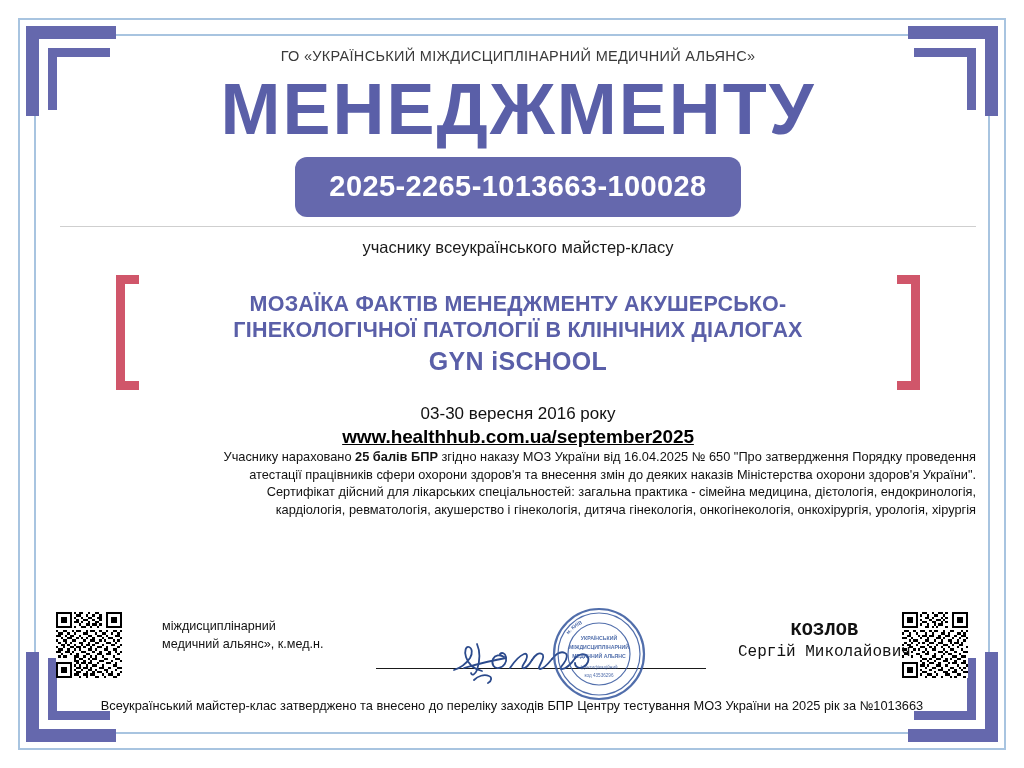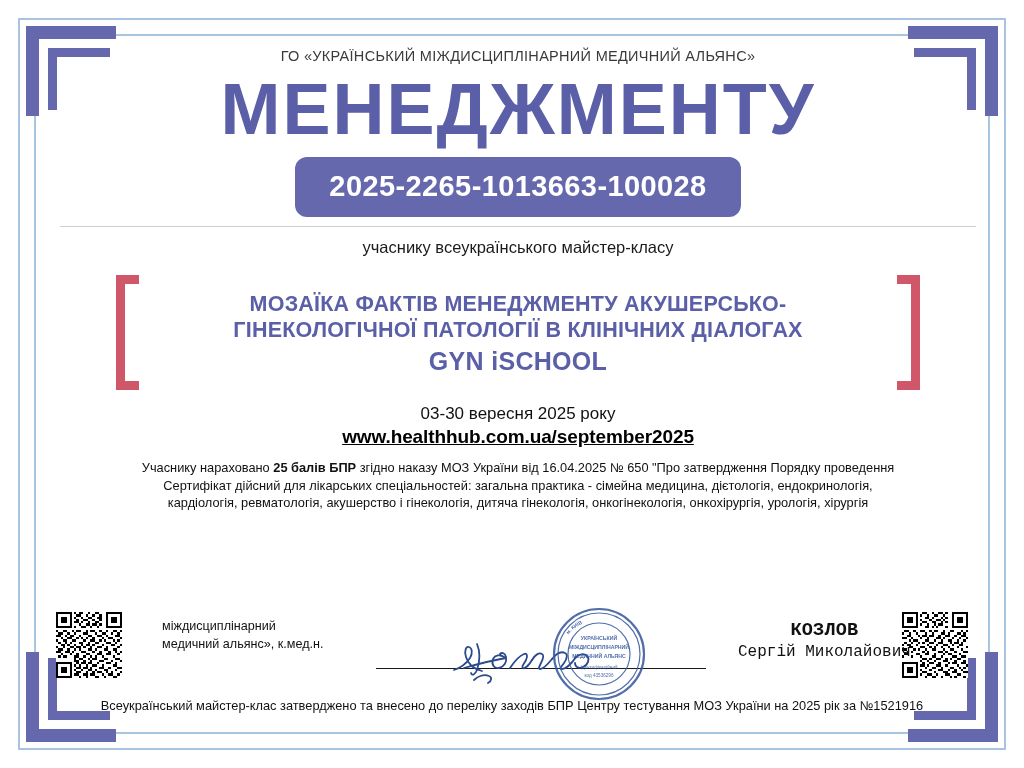--- a/index.html
+++ b/index.html
@@ -194,24 +194,24 @@
     margin-top: 2px;
     font-size: 19px;
     font-weight: 700;
     color: #000000;
     text-decoration: underline;
     letter-spacing: -0.1px;
   }
 
   
   .legal {
-    margin-top: 11px;
     font-size: 12.8px;
     color: #111111;
     line-height: 1.37;
+    text-align: right;
   }
   .legal b { font-weight: 700; }
 
   
   .sign-area {
     position: absolute;
     left: 46px;
     right: 46px;
     top: 604px;
     height: 96px;
@@ -342,28 +342,29 @@
 
     <div class="course-block">
       <div class="course-frame"></div>
       <div class="course-inner">
         <div class="course-title">МОЗАЇКА ФАКТІВ МЕНЕДЖМЕНТУ АКУШЕРСЬКО-</div>
         <div class="course-title">ГІНЕКОЛОГІЧНОЇ ПАТОЛОГІЇ В КЛІНІЧНИХ ДІАЛОГАХ</div>
         <div class="course-brand">GYN iSCHOOL</div>
       </div>
     </div>
 
-    <div class="dates">03-30 вересня 2025 року</div>
+    <div class="dates">03-30 вересня 2016 року</div>
 
     <div class="url">www.healthhub.com.ua/september2025</div>
 
     <div class="legal">
       <div>
         <span>Учаснику нараховано </span><b>25 балів БПР</b><span> згідно наказу МОЗ України від 16.04.2025 № 650 "Про затвердження Порядку проведення</span>
       </div>
+      <div>атестації працівників сфери охорони здоров'я та внесення змін до деяких наказів Міністерства охорони здоров'я України".</div>
       <div>Сертифікат дійсний для лікарських спеціальностей: загальна практика - сімейна медицина, дієтологія, ендокринологія,</div>
       <div>кардіологія, ревматологія, акушерство і гінекологія, дитяча гінекологія, онкогінекологія, онкохірургія, урологія, хірургія</div>
     </div>
 
   </div>
 
   <div class="sign-area">
 
     <svg class="qr left" viewBox="0 0 29 29" shape-rendering="crispEdges">
       <rect width="29" height="29" fill="#ffffff"></rect>
@@ -812,15 +813,15 @@
       </g>
     </svg>
 
     <div class="signer">
       <div class="signer-last">КОЗЛОВ</div>
       <div class="signer-first">Сергій Миколайович</div>
     </div>
 
   </div>
 
-  <div class="footer">Всеукраїнський майстер-клас затверджено та внесено до переліку заходів БПР Центру тестування МОЗ України на 2025 рік за №1521916</div>
+  <div class="footer">Всеукраїнський майстер-клас затверджено та внесено до переліку заходів БПР Центру тестування МОЗ України на 2025 рік за №1013663</div>
 
 </div>
 
 </body></html>

